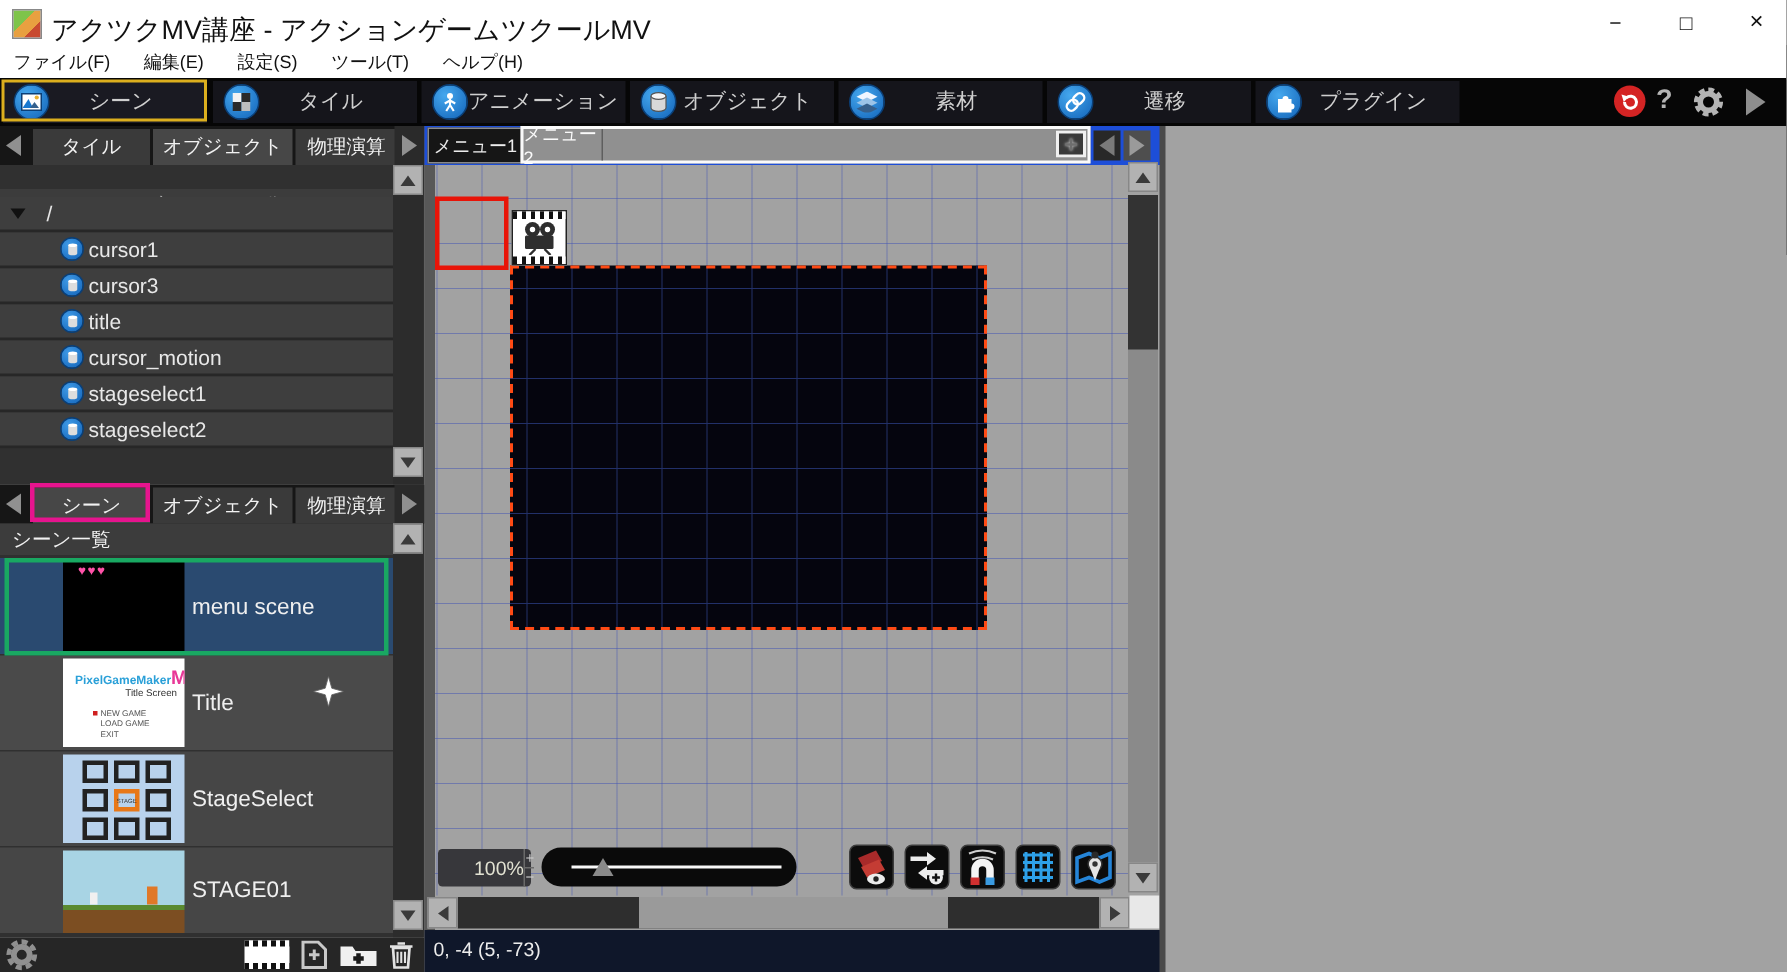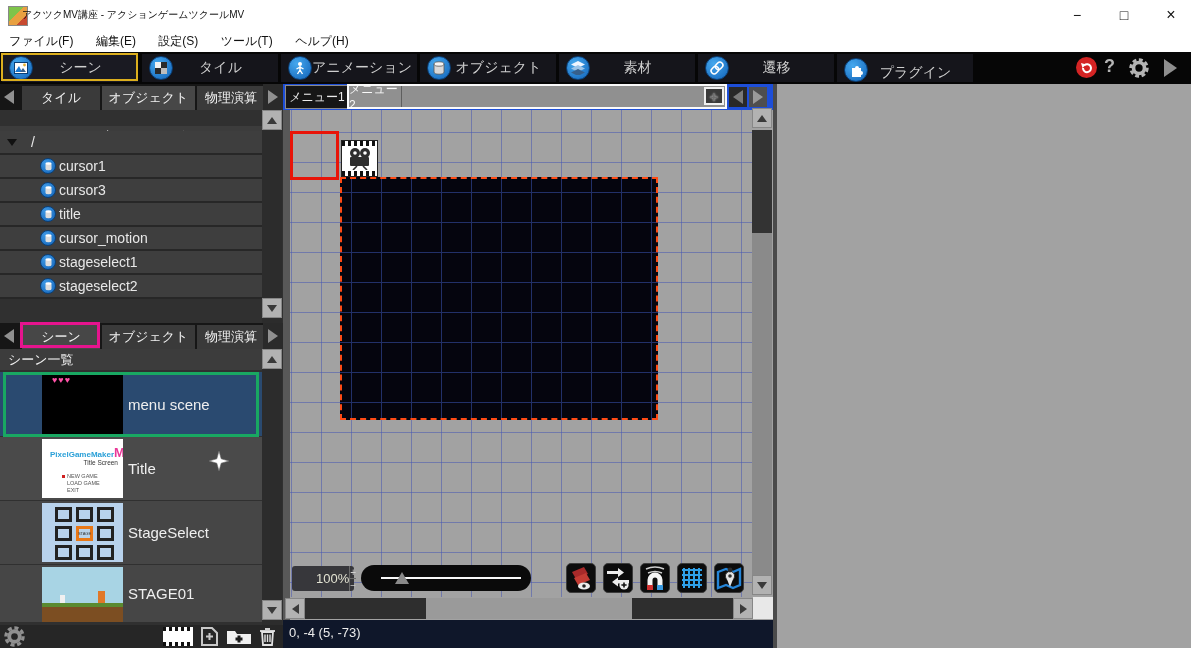--- a/index.html
+++ b/index.html
@@ -4,21 +4,21 @@
 <style>
   html,body{margin:0;padding:0;background:#555;}
   .app{position:relative;width:1191px;height:648px;background:#a2a2a2;overflow:hidden;
        font-family:"Liberation Sans","DejaVu Sans",sans-serif;}
   .abs{position:absolute;}
 
   
   .titlebar{position:absolute;left:0;top:0;width:1191px;height:30px;background:#ffffff;}
   .appicon{position:absolute;left:8px;top:6px;width:18px;height:18px;border:1px solid #888;
            background:linear-gradient(135deg,#7ec44a 0 40%,#e8a040 40% 70%,#c84a30 70% 100%);}
-  .apptitle{position:absolute;left:22px;top:8px;font-size:10px;color:#111;white-space:nowrap;}
+  .apptitle{position:absolute;left:34px;top:8px;font-size:18px;color:#111;white-space:nowrap;}
   .winbtn{position:absolute;top:0;width:44px;height:30px;display:flex;align-items:center;justify-content:center;
           color:#111;background:#fff;}
   .menubar{position:absolute;left:0;top:30px;width:1191px;height:22px;background:#ffffff;border-bottom:1px solid #ddd;}
   .menubar span{display:inline-block;margin-left:9px;margin-right:9px;margin-top:3px;font-size:12px;color:#111;}
 
   
   .toolbar{position:absolute;left:0;top:52px;width:1191px;height:32px;background:#060606;}
   .mtab{position:absolute;top:2px;height:28px;width:136px;background:#15151b;display:flex;align-items:center;
         color:#cfcfcf;font-size:14px;}
   .mtab .bico{margin-left:7px;width:22px;height:22px;border-radius:50%;
@@ -198,21 +198,21 @@
       <span class="bico">
         <svg width="16" height="16" viewBox="0 0 16 16">
             <g transform="rotate(-45 8 8)">
               <rect x="1" y="5" width="8" height="6" rx="3" fill="none" stroke="#fff" stroke-width="1.6"></rect>
               <rect x="7" y="5" width="8" height="6" rx="3" fill="none" stroke="#fff" stroke-width="1.6"></rect>
             </g>
           </svg>
       </span>
       <span class="lbl">遷移</span>
     </div>
-    <div class="mtab" style="left:837px;align-items:flex-end;">
+    <div class="mtab" style="left:837px;">
       <span class="bico">
         <svg width="15" height="15" viewBox="0 0 15 15">
             <path d="M3 5 h3 a2 2 0 1 1 4 0 h2 v3 a2 2 0 1 1 0 4 v2 H3 Z" fill="#fff"></path>
           </svg>
       </span>
       <span class="lbl">プラグイン</span>
     </div>
 
     <div class="tbicon" style="left:1076px;top:5px;width:21px;height:21px;border-radius:50%;background:#d42424;">
       <svg width="13" height="13" viewBox="0 0 13 13">

